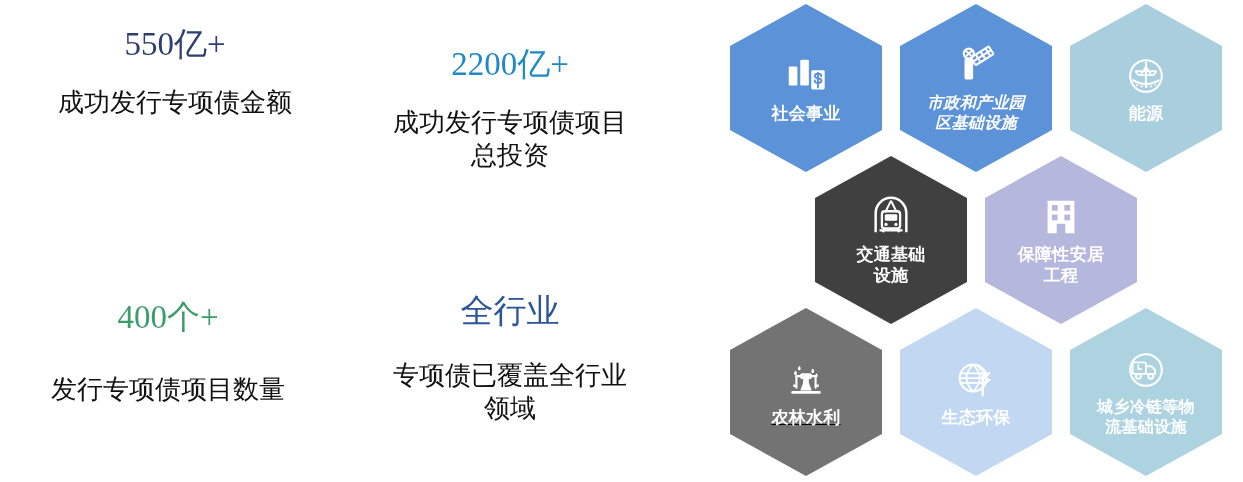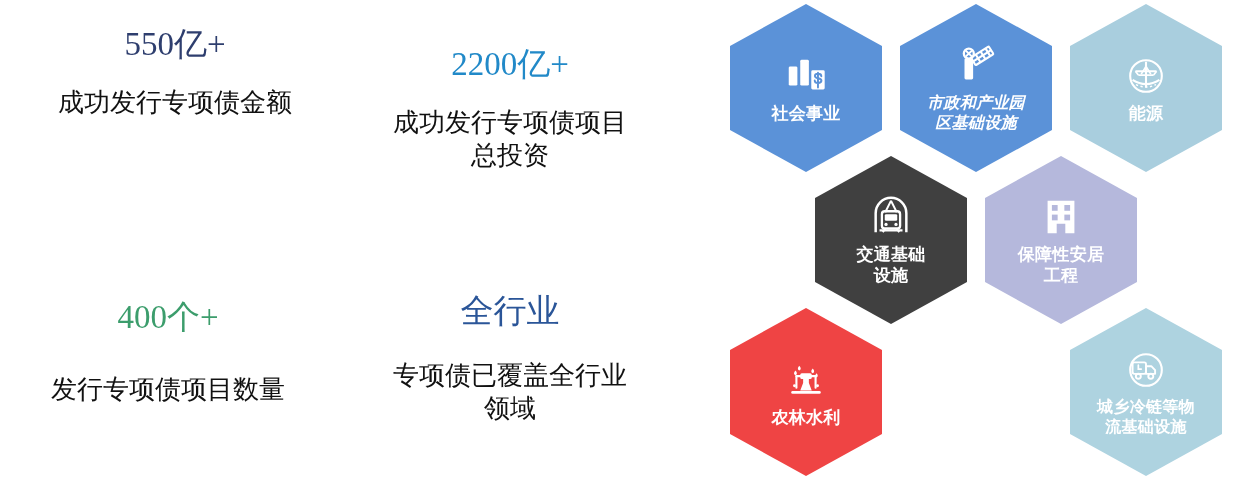--- a/index.html
+++ b/index.html
@@ -186,39 +186,53 @@
           <rect x="14.5" y="11.5" width="6" height="6" fill="rgb(181, 184, 220)"></rect>
           <rect x="27.5" y="11.5" width="6" height="6" fill="rgb(181, 184, 220)"></rect>
           <rect x="14.5" y="21.5" width="6" height="6" fill="rgb(181, 184, 220)"></rect>
           <rect x="27.5" y="21.5" width="6" height="6" fill="rgb(181, 184, 220)"></rect>
         </svg>
       </span>
       <span class="hex-label">保障性安居
 工程</span>
     </div>
 
-    <div class="hex h6" style="background: #ef4444;">
+    <div class="hex h6" style="background: #737373; text-decoration: underline;">
       <span class="hex-icon">
         <svg width="46" height="46" viewBox="0 0 48 48">
           <rect x="18" y="17" width="12" height="6" rx="1.6" fill="#fff"></rect>
           <path d="M21 23 h6 v4 l3 8 h-12 l3 -8 z" fill="#fff"></path>
           <path d="M10 37 h28" stroke="#fff" stroke-width="2.8" stroke-linecap="round"></path>
           <path d="M14 20 v12 M34 20 v12" stroke="#fff" stroke-width="2.2" stroke-linecap="round"></path>
           <path d="M14 20 h5 M29 20 h5" stroke="#fff" stroke-width="2.2" stroke-linecap="round"></path>
           <path d="M17 9 q-3 3.5 0 5 q3 -1.5 0 -5z" fill="#fff"></path>
           <path d="M13 14 q-3 3.5 0 5 q3 -1.5 0 -5z" fill="#fff"></path>
           <path d="M31 12 q-3 3.5 0 5 q3 -1.5 0 -5z" fill="#fff"></path>
           <path d="M35 17 q-2.5 3 0 4.4 q2.5 -1.4 0 -4.4z" fill="#fff"></path>
           <circle cx="12" cy="30" r="1.5" fill="#fff"></circle>
           <circle cx="36" cy="30" r="1.5" fill="#fff"></circle>
         </svg>
       </span>
       <span class="hex-label">农林水利</span>
     </div>
 
+    <div class="hex h7" style="background: rgb(194, 216, 242);">
+      <span class="hex-icon">
+        <svg width="46" height="46" viewBox="0 0 48 48">
+          <circle cx="21" cy="22" r="14" fill="none" stroke="#fff" stroke-width="2.2"></circle>
+          <path d="M21 8 q-7 7 -7 14 t7 14 M21 8 q7 7 7 14 t-7 14" fill="none" stroke="#fff" stroke-width="1.8"></path>
+          <path d="M7.5 17 h27 M7 22 h28 M7.5 27 h27" stroke="#fff" stroke-width="1.8"></path>
+          <path d="M31 40 V16" stroke="#fff" stroke-width="2.4" stroke-linecap="round"></path>
+          <path d="M31 15 q-4.5 -1 -4.5 -5 q4.5 0 4.5 5z" fill="#fff"></path>
+          <path d="M31 22 q6 -1 8.5 -6 q-7 -1 -8.5 6z" fill="#fff"></path>
+          <path d="M31 29 q6 -1 8.5 -6 q-7 -1 -8.5 6z" fill="#fff"></path>
+        </svg>
+      </span>
+      <span class="hex-label">生态环保</span>
+    </div>
 
     <div class="hex h8" style="background: rgb(174, 211, 224);">
       <span class="hex-icon">
         <svg width="46" height="46" viewBox="0 0 48 48">
           <circle cx="24" cy="24" r="16.5" fill="none" stroke="#fff" stroke-width="2.2"></circle>
           <rect x="10" y="16" width="14" height="12" rx="1.8" fill="none" stroke="#fff" stroke-width="2"></rect>
           <path d="M24 20 h5.5 l4 4.2 V28 H24 z" fill="none" stroke="#fff" stroke-width="2" stroke-linejoin="round"></path>
           <circle cx="16" cy="30.5" r="2.6" fill="none" stroke="#fff" stroke-width="2"></circle>
           <circle cx="29" cy="30.5" r="2.6" fill="none" stroke="#fff" stroke-width="2"></circle>
           <path d="M16 19 v4 h3" fill="none" stroke="#fff" stroke-width="1.8" stroke-linecap="round"></path>

